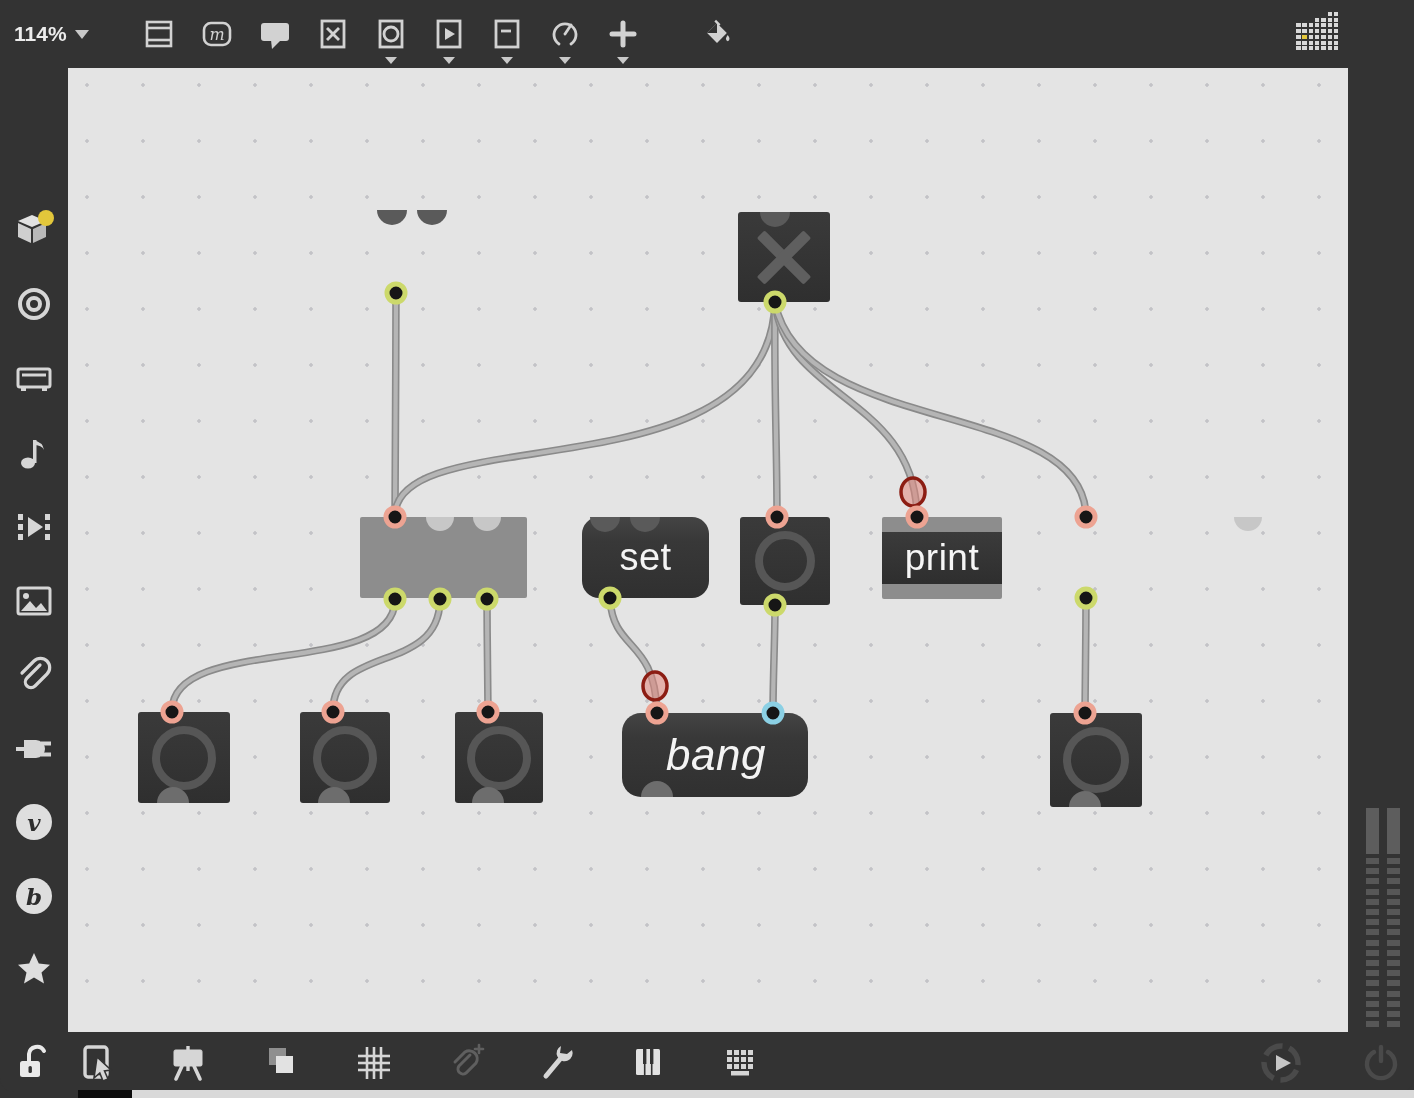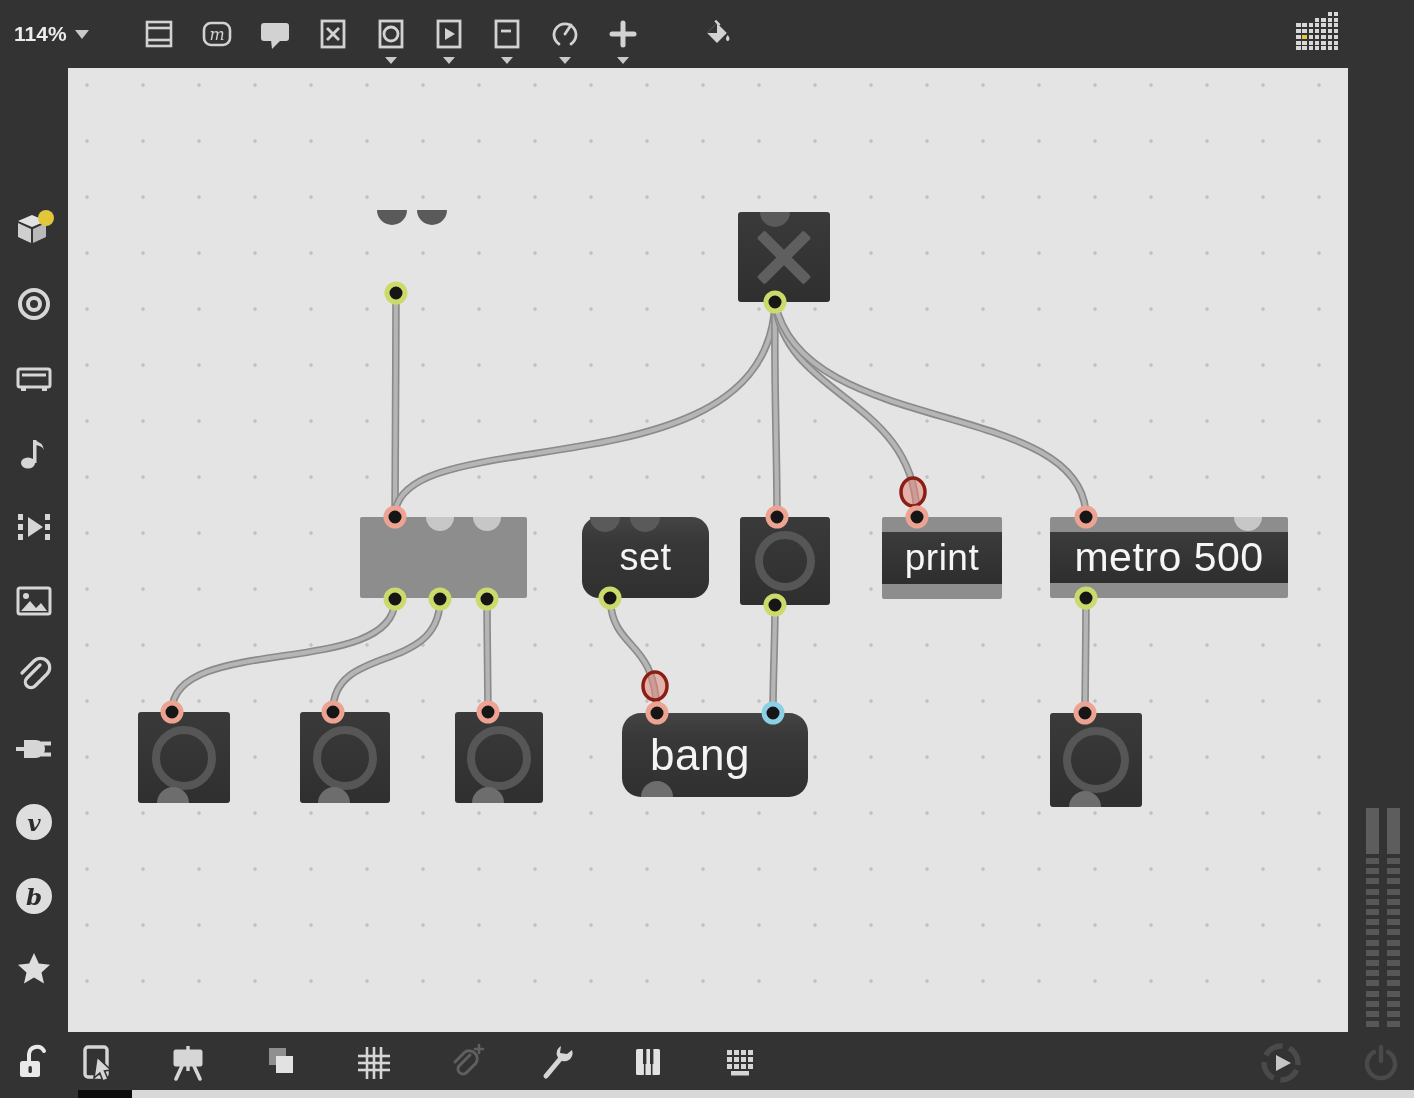--- a/index.html
+++ b/index.html
@@ -167,29 +167,22 @@
   </div>
 
   <div class="box objbox" style="left:814px; top:449px; width:120px; height:82px;">
     <div class="strip"></div>
     <div class="body" style="font-size:37px;">
         <span>print</span>
       </div>
     <div class="strip"></div>
   </div>
 
-  <div class="box objbox" style="left:982px; top:449px; width:238px; height:81px;">
-    <div class="strip"></div>
-    <div class="body" style="font-size:41px;">
-        <span>metro 500</span>
-      </div>
-    <div class="strip"></div>
-  </div>
-
-  <div class="box msgbox" style="left:554px; top:645px; width:186px; height:84px; font-size:44px; border-radius:19px; justify-content:flex-start; padding-left:28px;">
+
+  <div class="box msgbox" style="left:554px; top:645px; width:186px; height:84px; font-size:44px; border-radius:19px; justify-content:flex-start; padding-left:44px;font-style:italic;">
     <span>bang</span>
   </div>
 
   <div class="box squarebox" style="left:70px; top:644px; width:92px; height:91px;">
     <div class="btn-ring" style="width:64px;height:64px;"></div>
   </div>
   <div class="box squarebox" style="left:232px; top:644px; width:90px; height:91px;">
     <div class="btn-ring" style="width:64px;height:64px;"></div>
   </div>
   <div class="box squarebox" style="left:387px; top:644px; width:88px; height:91px;">

